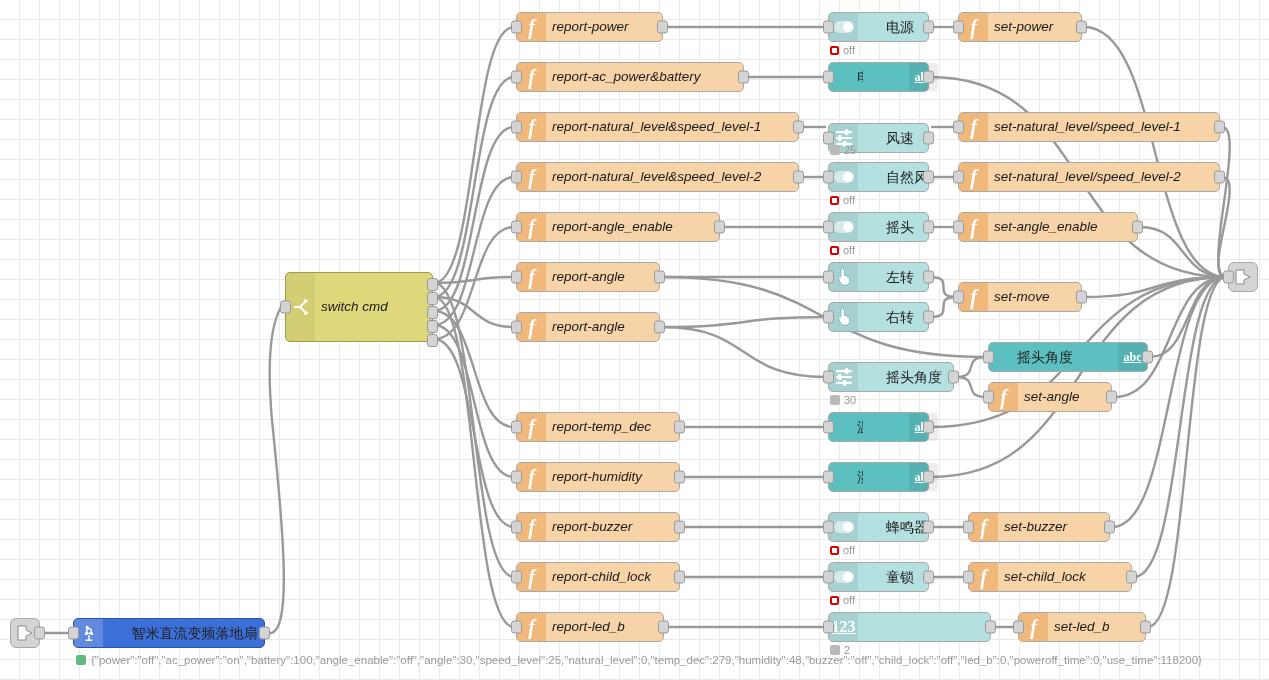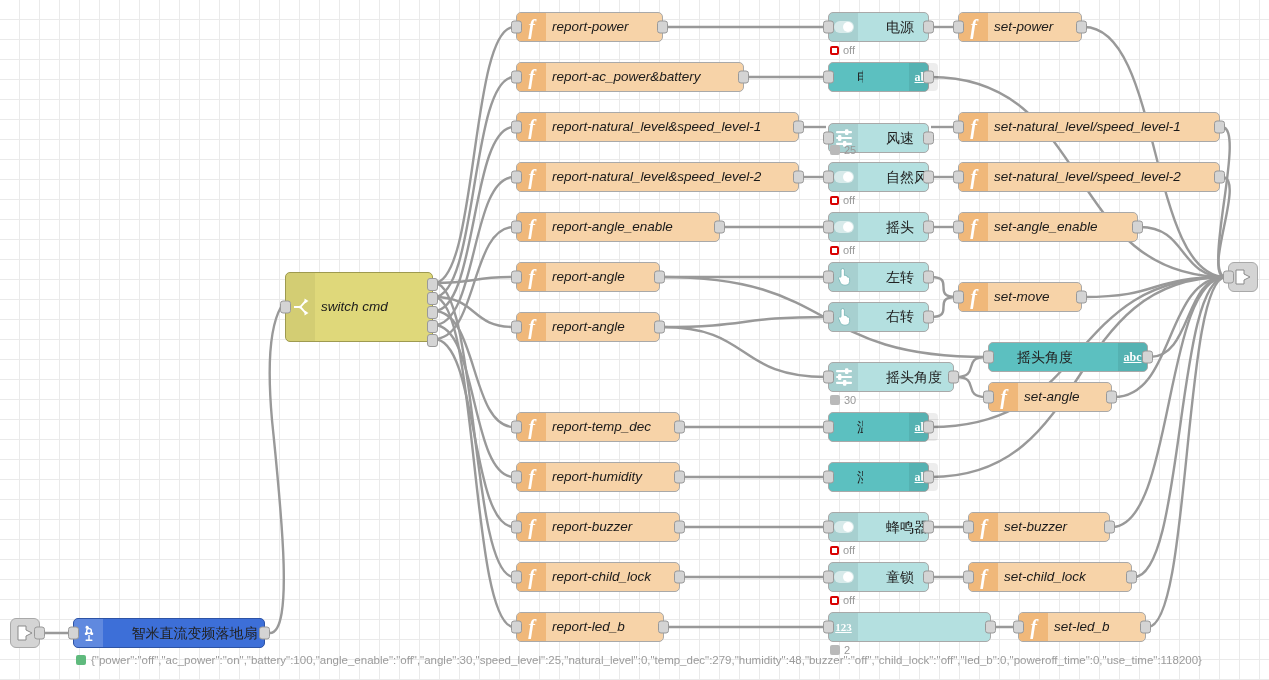--- a/index.html
+++ b/index.html
@@ -73,21 +73,21 @@
   .rightico {
     width: 29px; height: 28px;
     background: rgba(0,0,0,0.07);
     border-radius: 0 4px 4px 0;
     display: flex; align-items: center; justify-content: center;
     flex: 0 0 29px;
     font-size: 12px; font-weight: bold; color: #fff;
     text-decoration: underline;
     font-family: "Liberation Serif", serif;
   }
-  .numico { font-size: 11px; font-weight: bold; color: #fff; text-decoration: underline;
+  .numico { font-size: 16px; font-weight: bold; color: #fff; text-decoration: underline;
             font-family: "Liberation Serif", serif; }
 
   
   .sw { background: #dfd87a; border-color: #9e9a50; }
   .sw .iconbox {
     width: 29px; height: 68px; background: rgba(0,0,0,0.05);
     border-radius: 4px 0 0 4px;
     display:flex; align-items:center; justify-content:center; flex:0 0 29px;
   }
 
@@ -447,21 +447,21 @@
           <span class="iconbox">
             <svg width="18" height="20" viewBox="0 0 18 20">
               <path d="M6 9 L6 3.2 A1.7 1.7 0 0 1 9.4 3.2 L9.4 8.4 L10.8 8.4 A1.5 1.5 0 0 1 12.3 9.9 L12.3 10 L13.4 10.2 A1.4 1.4 0 0 1 14.6 11.7 L14.6 14.6 A3.6 3.6 0 0 1 11 18.2 L9 18.2 A4 4 0 0 1 5.2 15.3 L3.6 11.6 A1.3 1.3 0 0 1 5.7 10.2 Z" fill="#fff" stroke="#7cb8b8" stroke-width="0.9"></path>
             </svg>
           </span>
           <span class="lbl">左转</span>
           <span class="port out"></span>
         </div>
       </div>
       <div style="position: absolute; left: 828px; top: 302px;">
-        <div class="node cjk ui-light" style="left: 0px; top: 0px; width: 101px; font-family: Liberation Mono, monospace;">
+        <div class="node cjk ui-light" style="left: 0px; top: 0px; width: 101px;">
           <span class="port in"></span>
           <span class="iconbox">
             <svg width="18" height="20" viewBox="0 0 18 20">
               <path d="M6 9 L6 3.2 A1.7 1.7 0 0 1 9.4 3.2 L9.4 8.4 L10.8 8.4 A1.5 1.5 0 0 1 12.3 9.9 L12.3 10 L13.4 10.2 A1.4 1.4 0 0 1 14.6 11.7 L14.6 14.6 A3.6 3.6 0 0 1 11 18.2 L9 18.2 A4 4 0 0 1 5.2 15.3 L3.6 11.6 A1.3 1.3 0 0 1 5.7 10.2 Z" fill="#fff" stroke="#7cb8b8" stroke-width="0.9"></path>
             </svg>
           </span>
           <span class="lbl">右转</span>
           <span class="port out"></span>
         </div>
       </div>

